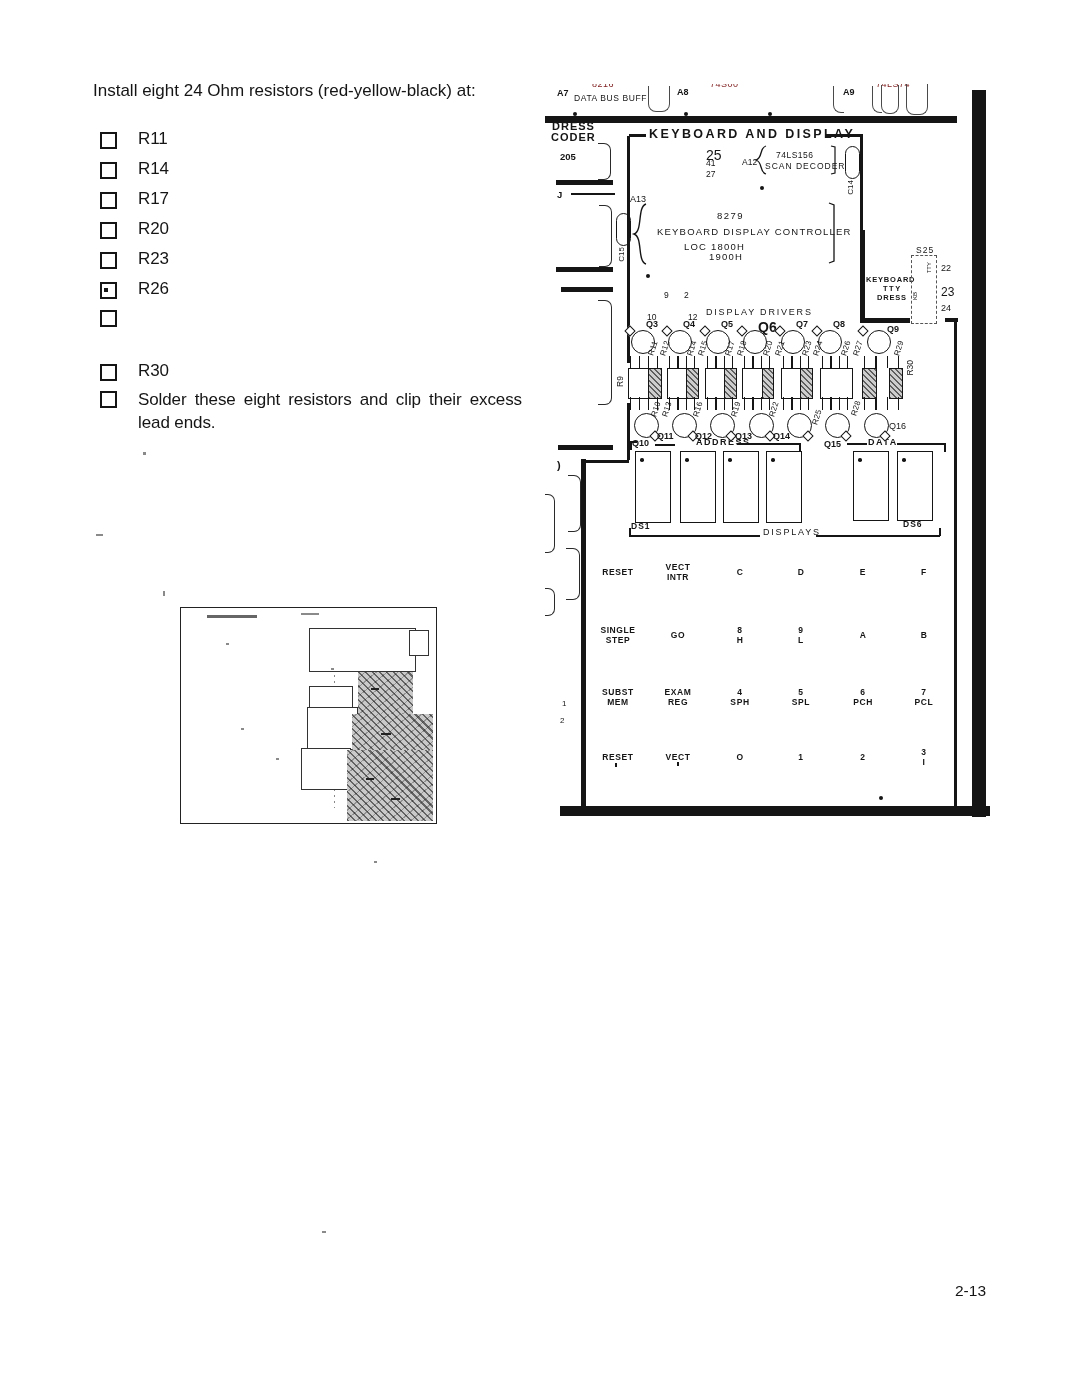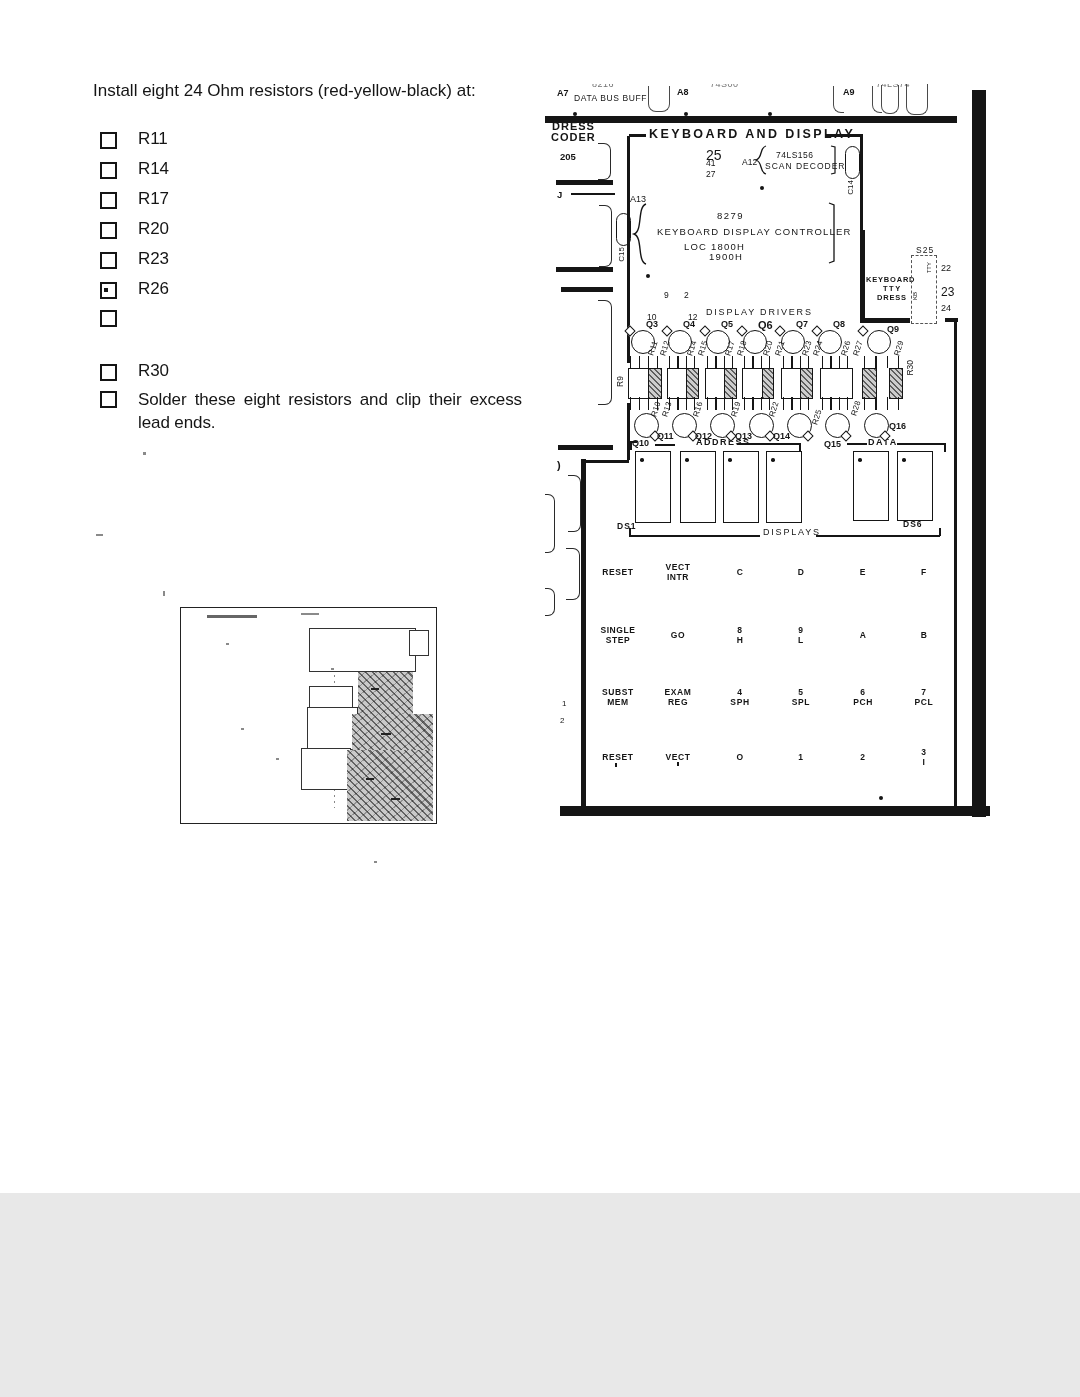--- a/index.html
+++ b/index.html
@@ -1,36 +1,36 @@
 <!DOCTYPE html>
 <html><head>
 <meta charset="utf-8">
 <style>
   html,body{margin:0;padding:0;background:#e8e8e8;}
-  .page{position:relative;width:1080px;height:1193px;background:#ffffff;overflow:hidden;
+  .page{position:relative;width:1080px;height:1397px;background:#ffffff;overflow:hidden;
         font-family:"Liberation Sans", sans-serif;color:#151515;}
   .t{position:absolute;white-space:nowrap;color:#151515;}
   .ln{position:absolute;background:#151515;}
   .dot{position:absolute;width:4px;height:4px;border-radius:50%;background:#151515;}
   .cap{position:absolute;border:1.6px solid #151515;border-radius:8px;background:#fff;}
   .brk{position:absolute;border:1.6px solid #2a2a2a;border-left:none;border-radius:0 7px 7px 0;}
   .usek{position:absolute;border:1.5px solid #4a4a4a;border-top:none;border-radius:0 0 8px 8px;}
   .jsek{position:absolute;border:1.5px solid #4a4a4a;border-top:none;border-right:none;border-radius:0 0 0 8px;}
   .circ{position:absolute;border:1.4px solid #151515;border-radius:50%;background:#fff;}
   .diam{position:absolute;width:6px;height:6px;border:1.3px solid #151515;transform:rotate(45deg);background:#fff;}
   .rres{position:absolute;border:1.5px solid #151515;background:#fff;}
   .hatch{background-color:#cdcdcd;background-image:repeating-linear-gradient(45deg,rgba(20,20,20,.6) 0 1.3px,rgba(0,0,0,0) 1.3px 4px);}
   .vt{writing-mode:vertical-rl;transform:rotate(180deg);}
   .rl{position:absolute;font-size:8px;letter-spacing:.3px;transform:translate(-50%,-50%) rotate(-72deg);white-space:nowrap;}
   .key{position:absolute;text-align:center;font-weight:700;font-size:8.5px;line-height:10px;letter-spacing:.6px;transform:translate(-50%,-50%);}
   .cb{position:absolute;width:13px;height:13px;border:2px solid #151515;background:#fff;}
   .cb .mark{position:absolute;left:2px;top:4px;width:4px;height:4px;background:#151515;}
   .clabel{position:absolute;font-size:17px;letter-spacing:-.1px;}
   .wide{width:384px;text-align:justify;line-height:23px;white-space:normal;}
-  .clip{position:absolute;height:6px;overflow:hidden;color:#737373;}
+  .clip{position:absolute;height:6px;overflow:hidden;color:#7f1d1d;}
   .clip span{display:block;margin-top:-5px;font-size:9px;letter-spacing:.5px;}
   .dashbox{position:absolute;border:1.2px dashed #555;background:transparent;}
   .speck{position:absolute;background:#8a8a8a;}
   .thumb{position:absolute;border:1.6px solid #222;background:#fff;}
   .twb{position:absolute;border:1px solid #333;background:#fff;}
   .thatch{position:absolute;background-color:#c9c9c9;
     background-image:repeating-linear-gradient(45deg,rgba(0,0,0,.5) 0 1.5px,transparent 1.5px 5px),
                      repeating-linear-gradient(-40deg,rgba(0,0,0,.28) 0 1px,transparent 1px 7px);}
   .vdots{position:absolute;width:1px;background-image:repeating-linear-gradient(180deg,#888 0 2px,transparent 2px 6px);}
   svg.brc{position:absolute;overflow:visible;}
@@ -137,21 +137,21 @@
   <div class="t" style="left:941px;top:263px;font-size:9px;">22</div>
   <div class="t" style="left:941px;top:285px;font-size:12px;">23</div>
   <div class="t" style="left:941px;top:303px;font-size:9px;">24</div>
 
   <div class="t" style="left:706px;top:307px;font-size:9px;letter-spacing:1.8px;">DISPLAY DRIVERS</div>
   <div class="t vt" style="left:615px;top:376px;font-size:8.5px;">R9</div>
   <div class="t vt" style="left:905px;top:360px;font-size:8.5px;">R30</div>
 
   <div class="t" style="left:696px;top:437px;font-size:9px;letter-spacing:1.5px;font-weight:700;">ADDRESS</div>
   <div class="t" style="left:868px;top:437px;font-size:9px;letter-spacing:1.5px;font-weight:700;">DATA</div>
-  <div class="t" style="left:617px;top:521px;font-size:8.5px;letter-spacing:1px;font-weight:700;">DS1</div>
+  <div class="t" style="left:631px;top:521px;font-size:8.5px;letter-spacing:1px;font-weight:700;">DS1</div>
   <div class="t" style="left:903px;top:519px;font-size:8.5px;letter-spacing:1px;font-weight:700;">DS6</div>
   <div class="t" style="left:763px;top:527px;font-size:9px;letter-spacing:1.8px;">DISPLAYS</div>
 
   <div class="t" style="left:955px;top:1282px;font-size:15.5px;">2-13</div>
 
   <div class="speck" style="left:96px;top:534px;width:7px;height:2px;"></div>
   <div class="speck" style="left:143px;top:452px;width:3px;height:3px;"></div>
   <div class="speck" style="left:163px;top:591px;width:2px;height:5px;"></div>
   <div class="speck" style="left:322px;top:1231px;width:4px;height:2px;"></div>
   <div class="speck" style="left:374px;top:861px;width:3px;height:2px;"></div>
@@ -293,21 +293,21 @@
     <div class="diam" style="left: 626px; top: 327px;"></div>
     <div class="t" style="left: 646px; top: 319px; font-size: 9px; font-weight: 700;">Q3</div>
     <div class="circ" style="left: 668px; top: 330px; width: 22px; height: 22px;"></div>
     <div class="diam" style="left: 663px; top: 327px;"></div>
     <div class="t" style="left: 683px; top: 319px; font-size: 9px; font-weight: 700;">Q4</div>
     <div class="circ" style="left: 706px; top: 330px; width: 22px; height: 22px;"></div>
     <div class="diam" style="left: 701px; top: 327px;"></div>
     <div class="t" style="left: 721px; top: 319px; font-size: 9px; font-weight: 700;">Q5</div>
     <div class="circ" style="left: 743px; top: 330px; width: 22px; height: 22px;"></div>
     <div class="diam" style="left: 738px; top: 327px;"></div>
-    <div class="t" style="left: 758px; top: 319px; font-size: 11px; font-weight: 700; text-align: right;">Q6</div>
+    <div class="t" style="left: 758px; top: 319px; font-size: 14px; font-weight: 700; text-align: right;">Q6</div>
     <div class="circ" style="left: 781px; top: 330px; width: 22px; height: 22px;"></div>
     <div class="diam" style="left: 776px; top: 327px;"></div>
     <div class="t" style="left: 796px; top: 319px; font-size: 9px; font-weight: 700;">Q7</div>
     <div class="circ" style="left: 818px; top: 330px; width: 22px; height: 22px;"></div>
     <div class="diam" style="left: 813px; top: 327px;"></div>
     <div class="t" style="left: 833px; top: 319px; font-size: 9px; font-weight: 700;">Q8</div>
     <div class="circ" style="left: 867px; top: 330px; width: 22px; height: 22px;"></div>
     <div class="diam" style="left: 859px; top: 327px;"></div>
     <div class="t" style="left: 887px; top: 324px; font-size: 9px; font-weight: 700;">Q9</div>
     <div class="rl" style="left: 653px; top: 348px;">R11</div>
@@ -336,21 +336,21 @@
     <div class="diam" style="left: 766px; top: 432px;"></div>
     <div class="t" style="left: 735px; top: 431px; font-size: 9px; font-weight: 700;">Q13</div>
     <div class="circ" style="left: 786.5px; top: 413px; width: 23px; height: 23px;"></div>
     <div class="diam" style="left: 804px; top: 432px;"></div>
     <div class="t" style="left: 773px; top: 431px; font-size: 9px; font-weight: 700;">Q14</div>
     <div class="circ" style="left: 824.5px; top: 413px; width: 23px; height: 23px;"></div>
     <div class="diam" style="left: 842px; top: 432px;"></div>
     <div class="t" style="left: 824px; top: 439px; font-size: 9px; font-weight: 700;">Q15</div>
     <div class="circ" style="left: 863.5px; top: 413px; width: 23px; height: 23px;"></div>
     <div class="diam" style="left: 881px; top: 432px;"></div>
-    <div class="t" style="left: 889px; top: 421px; font-size: 9px; font-weight: 700;">Q16</div>
+    <div class="t" style="left: 889px; top: 421px; font-size: 9px; font-weight: 400;">Q16</div>
     <div class="rl" style="left: 656px; top: 409px;">R10</div>
     <div class="rl" style="left: 667px; top: 409px;">R13</div>
     <div class="rl" style="left: 698px; top: 409px;">R16</div>
     <div class="rl" style="left: 736px; top: 409px;">R19</div>
     <div class="rl" style="left: 774px; top: 409px;">R22</div>
     <div class="rl" style="left: 817px; top: 417px;">R25</div>
     <div class="rl" style="left: 856px; top: 408px;">R28</div>
     <div class="rres" style="left: 635px; top: 451px; width: 34px; height: 70px; border-width: 1.6px;"></div>
     <div class="dot" style="left: 640px; top: 458px; width: 3.5px; height: 3.5px;"></div>
     <div class="rres" style="left: 680px; top: 451px; width: 34px; height: 70px; border-width: 1.6px;"></div>

